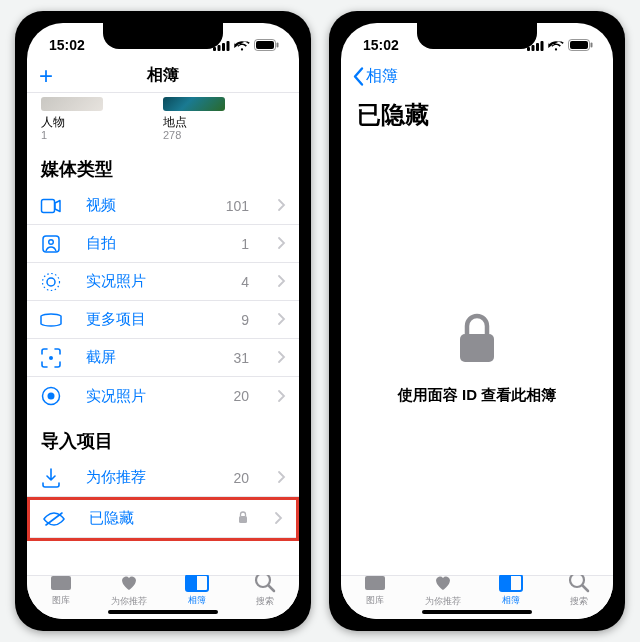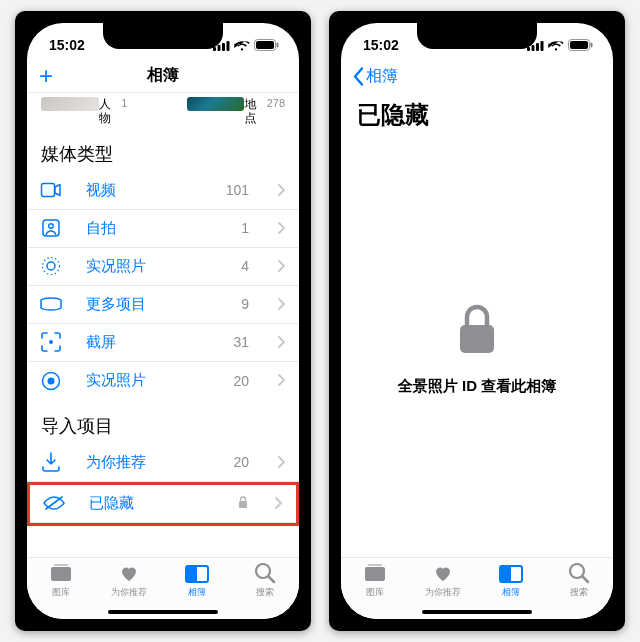--- a/index.html
+++ b/index.html
@@ -19,21 +19,21 @@
     display: flex;
     gap: 18px;
     justify-content: center;
     align-items: center;
     font-family: -apple-system, "Helvetica Neue", Arial, sans-serif;
   }
   .phone {
     width: 296px;
     height: 620px;
     background: var(--bezel);
-    border-radius: 10px;
+    border-radius: 28px;
     padding: 12px;
     position: relative;
     box-shadow: 0 2px 8px rgba(0,0,0,.35);
   }
   .screen {
     width: 100%;
     height: 100%;
     background: var(--bg);
     border-radius: 36px;
     overflow: hidden;
@@ -88,33 +88,33 @@
   
   .content {
     flex: 1;
     overflow: hidden;
     position: relative;
     background: #fff;
   }
   .thumb-row {
     display:flex; gap:60px; padding: 4px 14px 2px 14px;
   }
-  .thumb-col { display:flex; flex-direction:row; }
+  .thumb-col { display:flex; flex-direction:column; }
   .thumb {
     width: 62px; height: 14px;
     border-radius: 3px;
     margin-bottom: 4px;
   }
   .thumb.t1 { background: linear-gradient(135deg,#c9c7c2,#e7e3de); }
   .thumb.t2 { background: linear-gradient(135deg,#0a4a5a,#1a7a92 40%,#2a6a2a); }
   .thumb-label { font-size:12px; color:#000; line-height:1.2; }
   .thumb-sub { font-size:11px; color:var(--gray); }
 
   .section-title {
-    font-size:18px; font-weight:400; padding: 14px 14px 6px 14px;
+    font-size:18px; font-weight:700; padding: 14px 14px 6px 14px;
   }
 
   .row {
     display:flex; align-items:center;
     height:38px;
     padding: 0 14px;
     gap:25px;
     border-bottom:1px solid var(--sep);
     font-size:15px;
   }
@@ -124,21 +124,21 @@
   .row .count { color: var(--gray); font-size:14px; margin-right:4px;}
   .row .chev { color:#C7C7CC; }
   .row .lock-badge { color:#B0B0B5; margin-right:2px; }
 
   .red-box {
     border: 3px solid #E03A2E;
   }
 
   
   .tabbar {
-    height: 62px;
+    height: 44px;
     border-top:1px solid var(--sep);
     background: #fcfcfc;
     display:flex;
     padding-bottom:16px;
   }
   .tab {
     flex:1; display:flex; flex-direction:column; align-items:center; justify-content:center; gap:2px;
     color: var(--gray); font-size:9px;
   }
   .tab.active { color: var(--accent); }
@@ -434,21 +434,21 @@
     <div class="large-title">已隐藏</div>
 
     <div class="content" style="display:flex">
       <div class="empty">
         <span class="big-lock">
           <svg width="42" height="54" viewBox="0 0 42 54">
               <rect x="4" y="22" width="34" height="28" rx="5" fill="currentColor"></rect>
               <path d="M11 22v-8a10 10 0 0120 0v8" fill="none" stroke="currentColor" stroke-width="4.5" stroke-linecap="round"></path>
             </svg>
         </span>
-        <span class="empty-text">全景照片 ID 查看此相簿</span>
+        <span class="empty-text">使用面容 ID 查看此相簿</span>
       </div>
     </div>
 
     <div class="tabbar">
       <div class="tab">
         <span class="ticon">
             <svg width="24" height="20" viewBox="0 0 24 20">
               <rect x="2" y="4" width="20" height="14" rx="2" fill="currentColor"></rect>
               <rect x="5" y="1" width="14" height="2" rx="1" fill="currentColor" opacity=".5"></rect>
             </svg>

